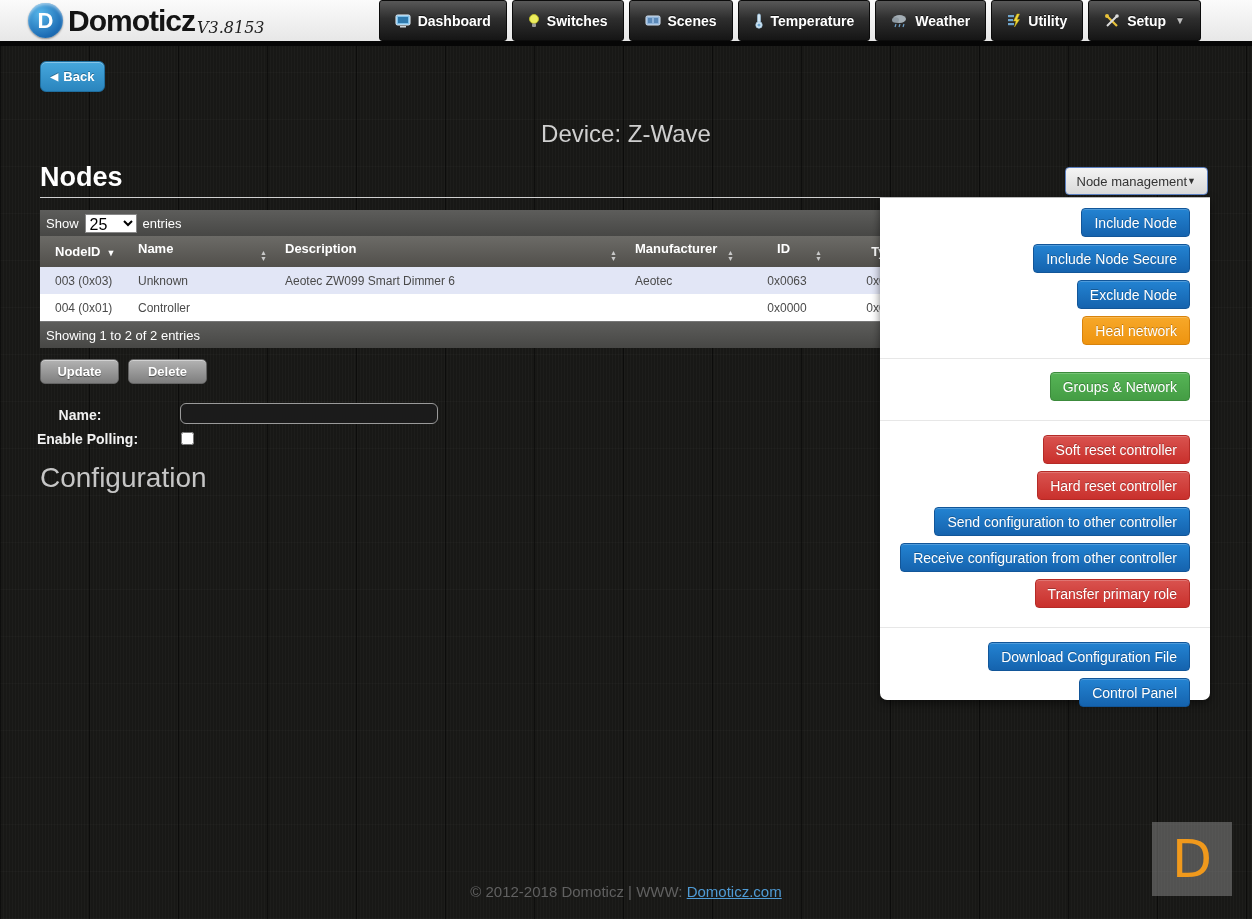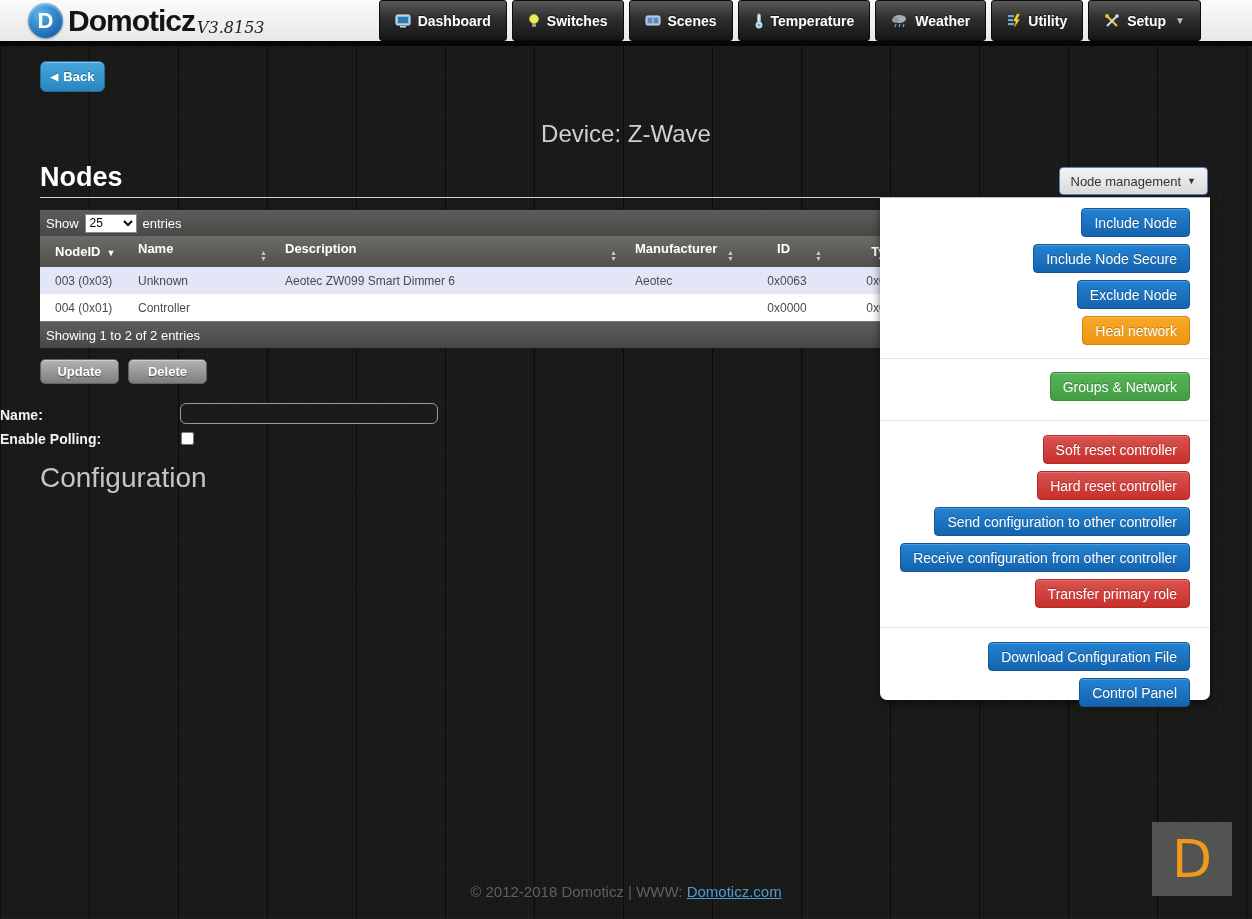--- a/index.html
+++ b/index.html
@@ -72,21 +72,21 @@
     position:absolute; left:40px; top:197px; width:1170px; height:0;
     border-top:1px solid #cfcfcf;
   }
 
   .node-mgmt-btn {
     position:absolute; right:44px; top:167px; height:28px;
     padding:0 11px;
     background:linear-gradient(#f4f4f4,#dadada);
     border:1px solid #5b7fc0; border-radius:4px;
     font-size:13px; color:#333; cursor:pointer;
-    display:flex; align-items:center; gap:6px; z-index:42;
+    display:flex; align-items:center; z-index:42;
   }
   .mgmt-caret { font-size:9px; color:#333; }
 
   
   .menu-panel {
     position:absolute; left:880px; top:198px; width:330px; height:502px;
     background:#fff; border-radius:0 0 7px 7px;
     box-shadow:0 3px 8px rgba(0,0,0,0.5);
     z-index:40;
   }
@@ -112,21 +112,21 @@
   .menu-btn.red    { background:linear-gradient(#d9534f,#c9302c); border:1px solid #b52b27; }
 
   
   .table-wrap { position:absolute; left:40px; top:210px; width:1150px; z-index:10; }
   .table-toolbar {
     height:26px; background:linear-gradient(#5d5d5b,#474745);
     display:flex; align-items:center; padding-left:6px; gap:6px;
     color:#fff; font-size:13px;
   }
   .length-select {
-    width:52px; height:19px; font-size:12px; background:#fff; color:#000;
+    width:52px; height:19px; font-size:16px; background:#fff; color:#000;
     border:1px solid #888;
   }
   table { width:100%; border-collapse:collapse; table-layout:fixed; }
   thead th {
     height:31px; background:linear-gradient(#6c6b67,#514f4b);
     color:#fff; font-size:13px; font-weight:bold; text-align:left;
     padding:0 8px 0 10px; cursor:pointer; white-space:nowrap; overflow:hidden;
   }
   thead th:first-child { padding-left:15px; }
   th.center, td.center { text-align:center; }
@@ -151,21 +151,21 @@
     background:linear-gradient(#b3b3b3,#7e7e7e);
     border:1px solid #636363; border-radius:5px;
     color:#fff; font-weight:bold; font-size:13px; cursor:pointer;
     text-shadow:0 1px 1px rgba(0,0,0,0.45);
     box-shadow:inset 0 1px 0 rgba(255,255,255,0.4);
   }
   .update-btn { left:40px; }
   .delete-btn { left:128px; }
 
   .form-label {
-    position:absolute; text-align:left; color:#f2f2f2;
+    position:absolute; text-align:center; color:#f2f2f2;
     font-size:14px; font-weight:bold;
   }
   .name-label { left:0px; top:407px; width:160px; }
   .polling-label { left:0px; top:431px; width:175px; }
   .name-input {
     position:absolute; left:180px; top:403px; width:258px; height:21px;
     background:#1b1b1b; border:1px solid #9a9a9a; border-radius:6px;
     color:#ddd; font-size:13px; padding:0 7px; outline:none;
   }
   .polling-checkbox { position:absolute; left:181px; top:432px; width:13px; height:13px; }

